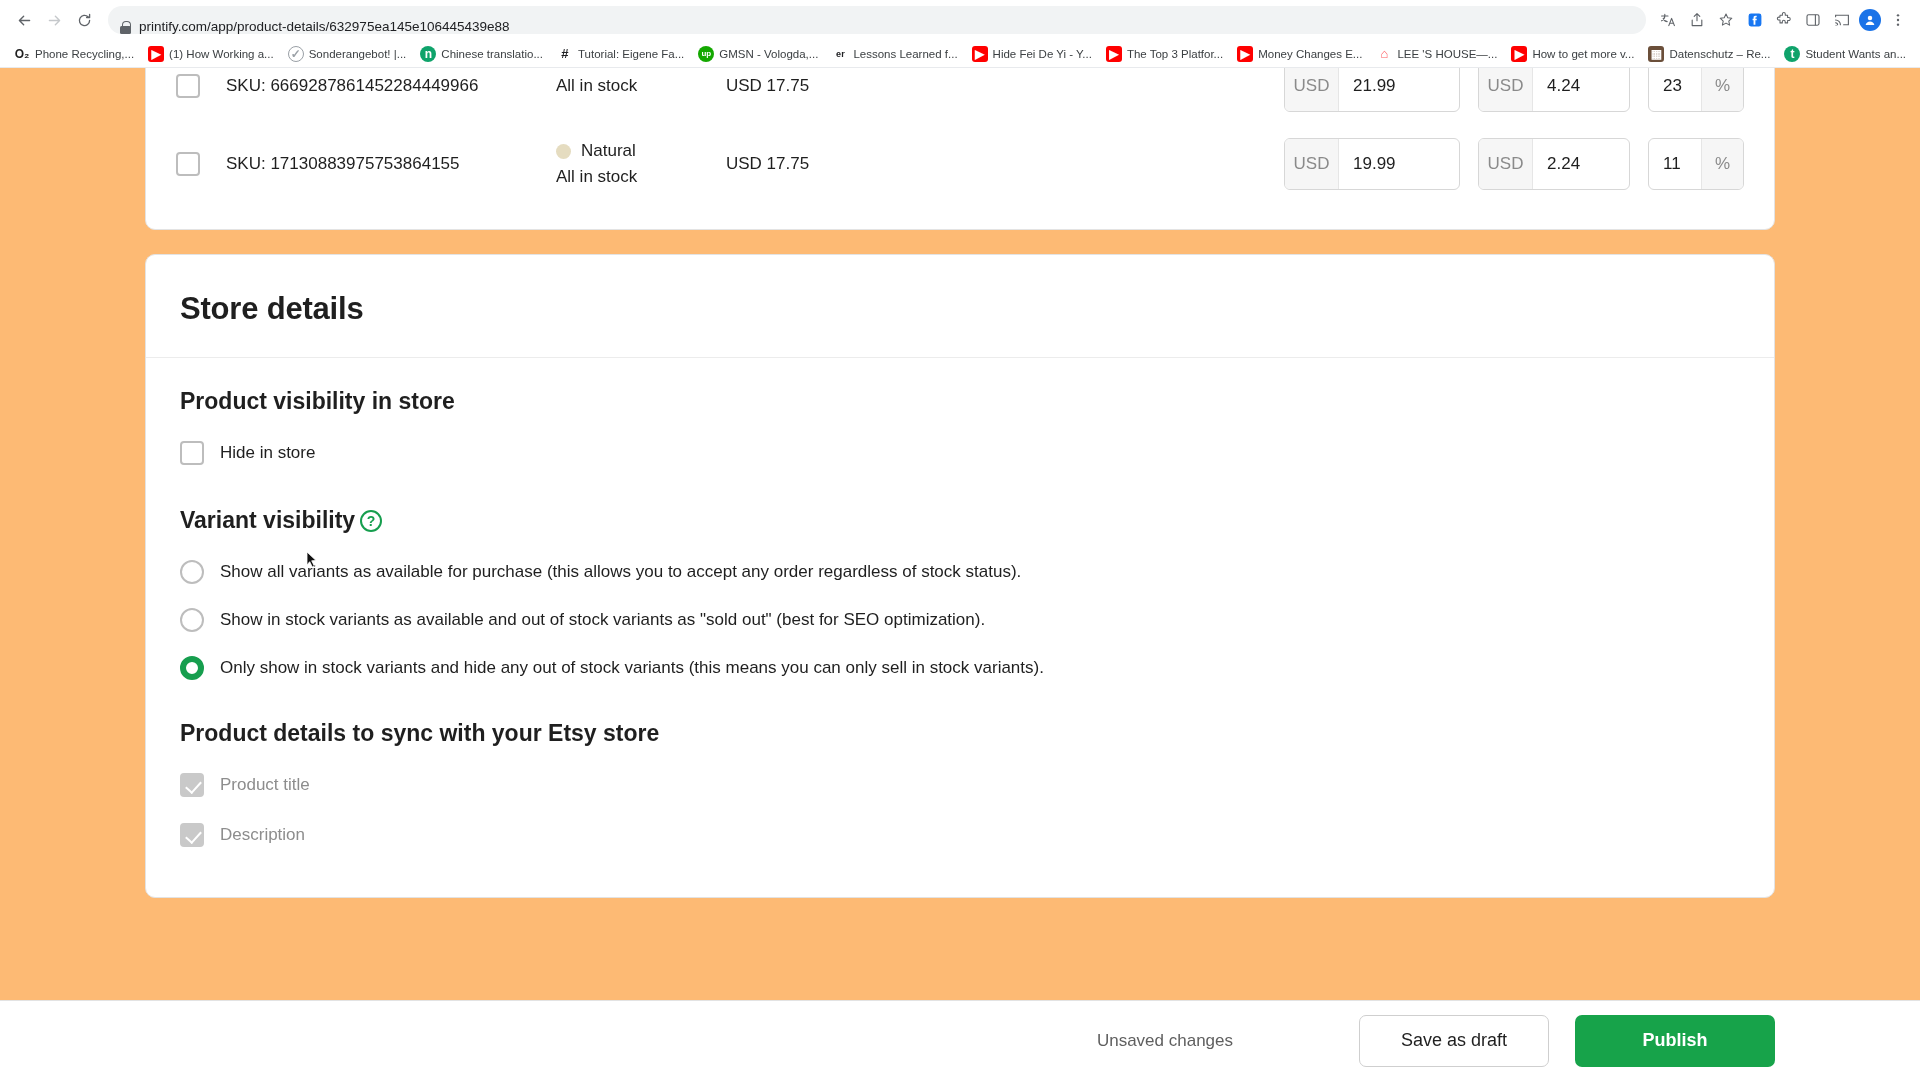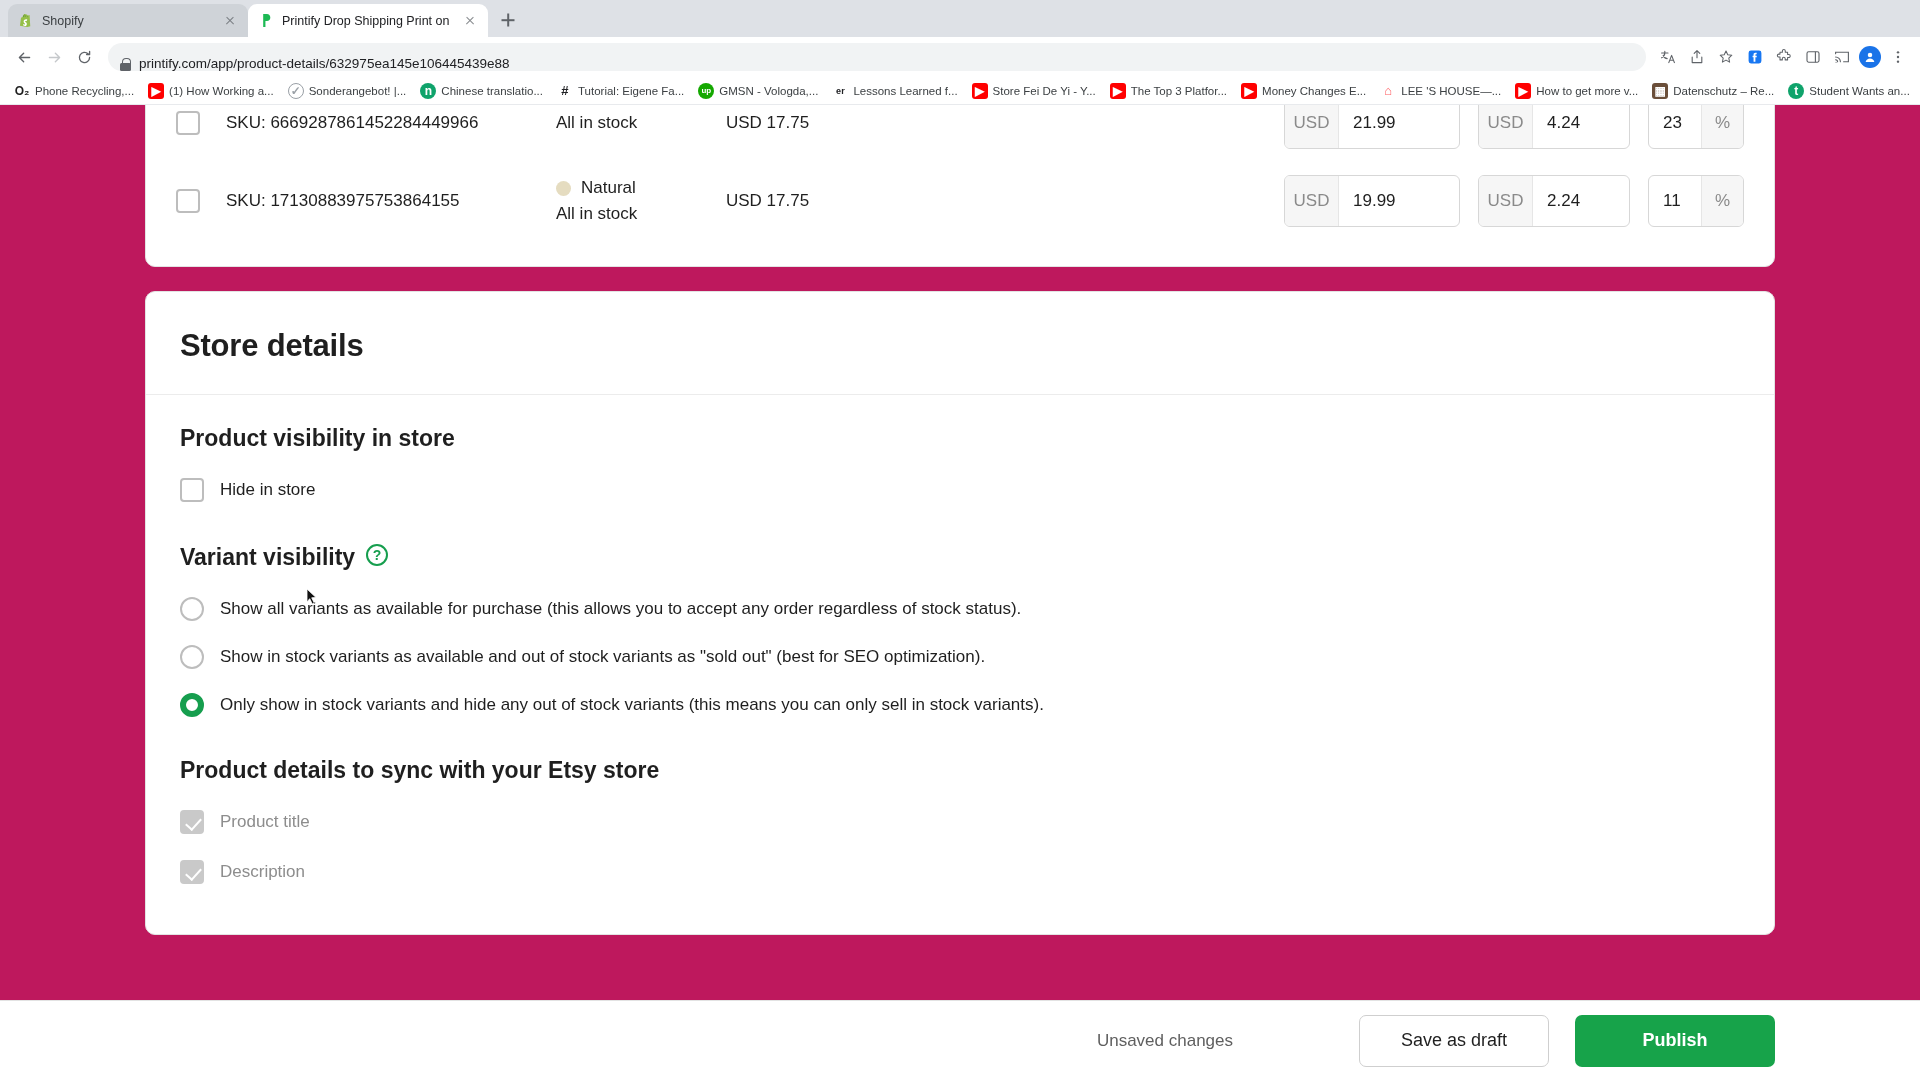--- a/index.html
+++ b/index.html
@@ -60,21 +60,21 @@
   .bookmarks {
     height: 28px; background:#ffffff; display:flex; align-items:center;
     padding: 0 8px; gap: 2px; flex:none; border-bottom: 1px solid #e8eaed;
     overflow: hidden;
   }
   .bm { display:flex; align-items:center; gap:5px; padding: 2px 6px; border-radius:4px; flex:none; }
   .bm-ico { width:16px; height:16px; border-radius:3px; flex:none; display:flex; align-items:center; justify-content:center; font-size:12px; color:#fff; font-weight:bold;}
   .bm-label { font-size: 11.5px; color:#3c4043; white-space:nowrap; }
 
   
-  .viewport { flex: 1; background:#be185d; position: relative; overflow:hidden; }
+  .viewport { flex: 1; background:#fdba74; position: relative; overflow:hidden; }
   .page { padding: 0 145px; }
 
   .card {
     background:#fff; border:1px solid #e3e3e3; border-radius: 10px;
   }
 
   
   .variants-card { margin-top: -22px; padding: 0 0 26px 0; }
   .vrow {
     display:flex; align-items:center; min-height: 78px; padding: 0 30px;
@@ -117,21 +117,21 @@
   .f-price input { width: 120px; }
   .f-profit input { width: 96px; }
   .f-margin input { width: 52px; }
 
   
   .store-card { margin-top: 24px; }
   .store-head { padding: 36px 34px 30px 34px; border-bottom:1px solid #ececec; }
   .store-head h2 { font-size: 31px; color:#1f1f1f; font-weight:bold; letter-spacing:-0.2px;}
   .store-body { padding: 30px 34px 24px 34px; }
   .sec-title { font-size: 23px; font-weight: bold; color:#1f1f1f; margin-bottom: 26px; }
-  .sec-title.with-help { display:flex; align-items:flex-start; gap:11px; }
+  .sec-title.with-help { display:flex; align-items:center; gap:5px; }
   .help-ico {
     width: 22px; height:22px; border-radius:50%; border:2px solid #169e4e;
     color:#169e4e; font-size:14px; display:flex; align-items:center; justify-content:center;
     font-weight:bold; flex:none;
   }
   .optline { display:flex; align-items:center; gap:16px; margin-bottom: 26px; }
   .optline.rad { margin-bottom: 24px; }
   .optlabel { font-size: 17px; color:#1f1f1f; }
   .optlabel.muted { color:#8d8d8d; }
   .radio { width:24px; height:24px; border-radius:50%; border:2px solid #bdbdbd; background:#fff; flex:none; }
@@ -155,43 +155,20 @@
   .btn-primary { background:#17a34a; color:#fff; min-width: 200px; font-weight: 700;}
 
   
   .cursor { position:absolute; left: 306px; top: 483px; width: 12px; height: 18px; pointer-events:none; }
 </style>
 </head>
 <body>
 
 <div class="browser">
 
-  <div class="tabstrip">
-    <div class="tab inactive">
-      <span class="tab-favicon">
-        <svg width="15" height="15" viewBox="0 0 16 16">
-            <path d="M11 2.2c-.2-.1-.5 0-.6.1L9.5 3c-.3-.9-.9-1.5-1.8-1.5-.1 0-.2 0-.3.1C7.2 1.3 6.9 1 6.4 1 5 1 4.1 2.8 3.8 4.3L2.6 4.7c-.4.1-.4.2-.5.5L1 13.7 9 15l3-.8L11.3 2.6c0-.2 0-.3-.3-.4z" fill="#95bf47"></path>
-            <path d="M9.2 4.3l-.6.2c0-.2 0-.4-.1-.7 0-.7-.2-1.2-.5-1.5.5.1.9.7 1.2 2zM7.1 2.5c.1.2.2.6.2 1.1v.1l-1.3.4c.3-.9.7-1.4 1.1-1.6zM6.4 1.6c.1 0 .2 0 .3.1-.6.3-1.2 1-1.5 2.4l-1 .3C4.5 3 5.2 1.6 6.4 1.6z" fill="#5e8e3e"></path>
-            <path d="M8.6 7.4l-.4 1.2s-.4-.2-.9-.2c-.7 0-.8.5-.8.6 0 .7 1.9.9 1.9 2.6 0 1.3-.8 2.2-2 2.2-1.4 0-2.1-.9-2.1-.9l.4-1.3s.7.6 1.3.6c.4 0 .5-.3.5-.5 0-.9-1.6-1-1.6-2.5 0-1.3.9-2.5 2.8-2.5.8 0 1.1.2 1.1.2z" fill="#fff"></path>
-          </svg>
-      </span>
-      <span class="tab-title">Shopify</span>
-      <span class="tab-close"></span>
-    </div>
-    <div class="tab active">
-      <span class="tab-favicon">
-        <svg width="14" height="15" viewBox="0 0 14 16">
-            <path d="M4 1h4c2.2 0 3.6 1.6 3.6 3.8S10.2 8.6 8 8.6H6.4V15H4V1z" fill="#1db954"></path>
-          </svg>
-      </span>
-      <span class="tab-title">Printify Drop Shipping Print on</span>
-      <span class="tab-close"></span>
-    </div>
-    <div class="newtab"></div>
-  </div>
 
   <div class="toolbar">
     <div class="navbtn">
       <svg width="17" height="17" viewBox="0 0 20 20">
           <path d="M16 10H5M9 5l-5 5 5 5" stroke="#5f6368" stroke-width="1.6" fill="none" stroke-linecap="round" stroke-linejoin="round"></path>
         </svg>
     </div>
     <div class="navbtn disabled">
       <svg width="17" height="17" viewBox="0 0 20 20">
           <path d="M4 10h11M11 5l5 5-5 5" stroke="#c5c8cb" stroke-width="1.6" fill="none" stroke-linecap="round" stroke-linejoin="round"></path>
@@ -286,21 +263,21 @@
     <div class="bm">
         <span class="bm-ico" style="background:#14a800;border-radius:50%;font-size:8px;">up</span>
         <span class="bm-label">GMSN - Vologda,...</span>
       </div>
     <div class="bm">
         <span class="bm-ico" style="background:#fff;color:#202124;font-size:9px;">e<b>r</b></span>
         <span class="bm-label">Lessons Learned f...</span>
       </div>
     <div class="bm">
         <span class="bm-ico" style="background:#ff0000;">▶</span>
-        <span class="bm-label">Store Fei De Yi - Y...</span>
+        <span class="bm-label">Hide Fei De Yi - Y...</span>
       </div>
     <div class="bm">
         <span class="bm-ico" style="background:#ff0000;">▶</span>
         <span class="bm-label">The Top 3 Platfor...</span>
       </div>
     <div class="bm">
         <span class="bm-ico" style="background:#ff0000;">▶</span>
         <span class="bm-label">Money Changes E...</span>
       </div>
     <div class="bm">

